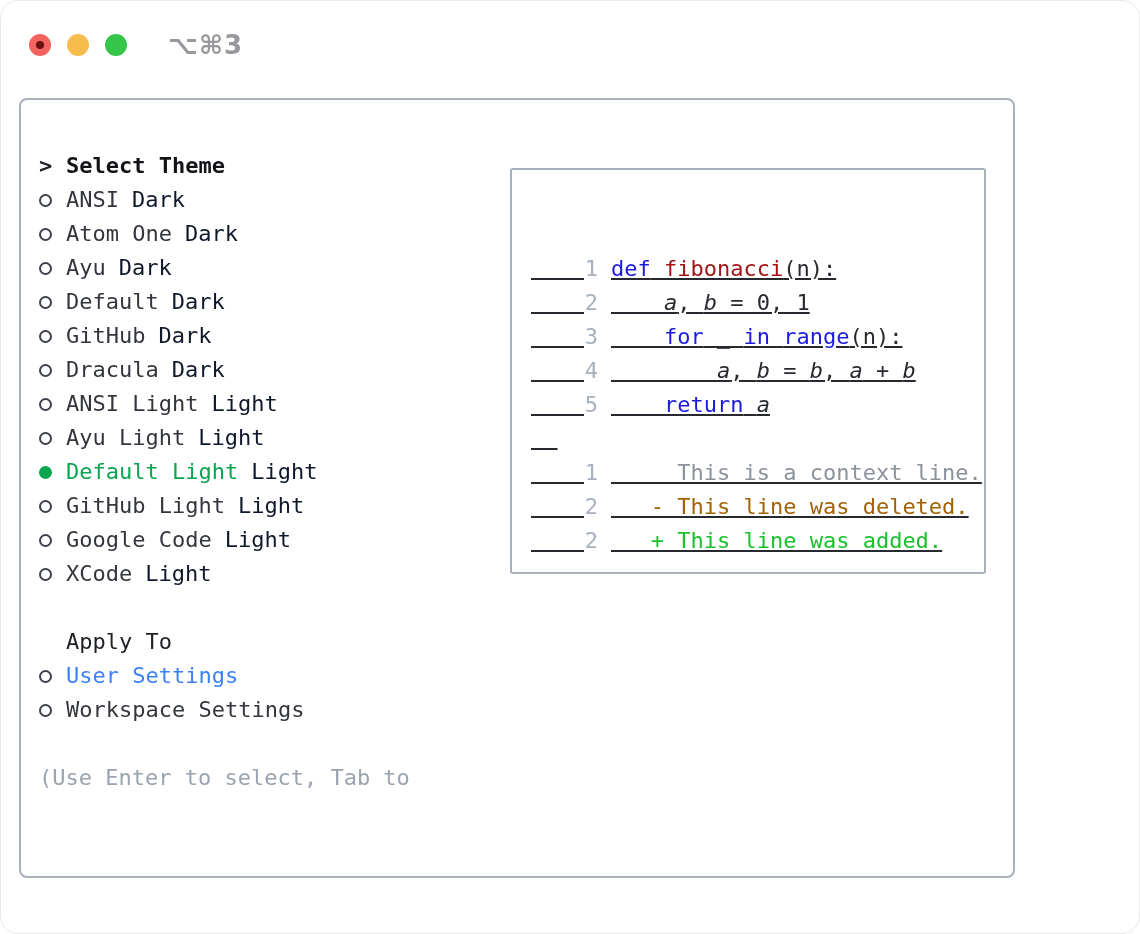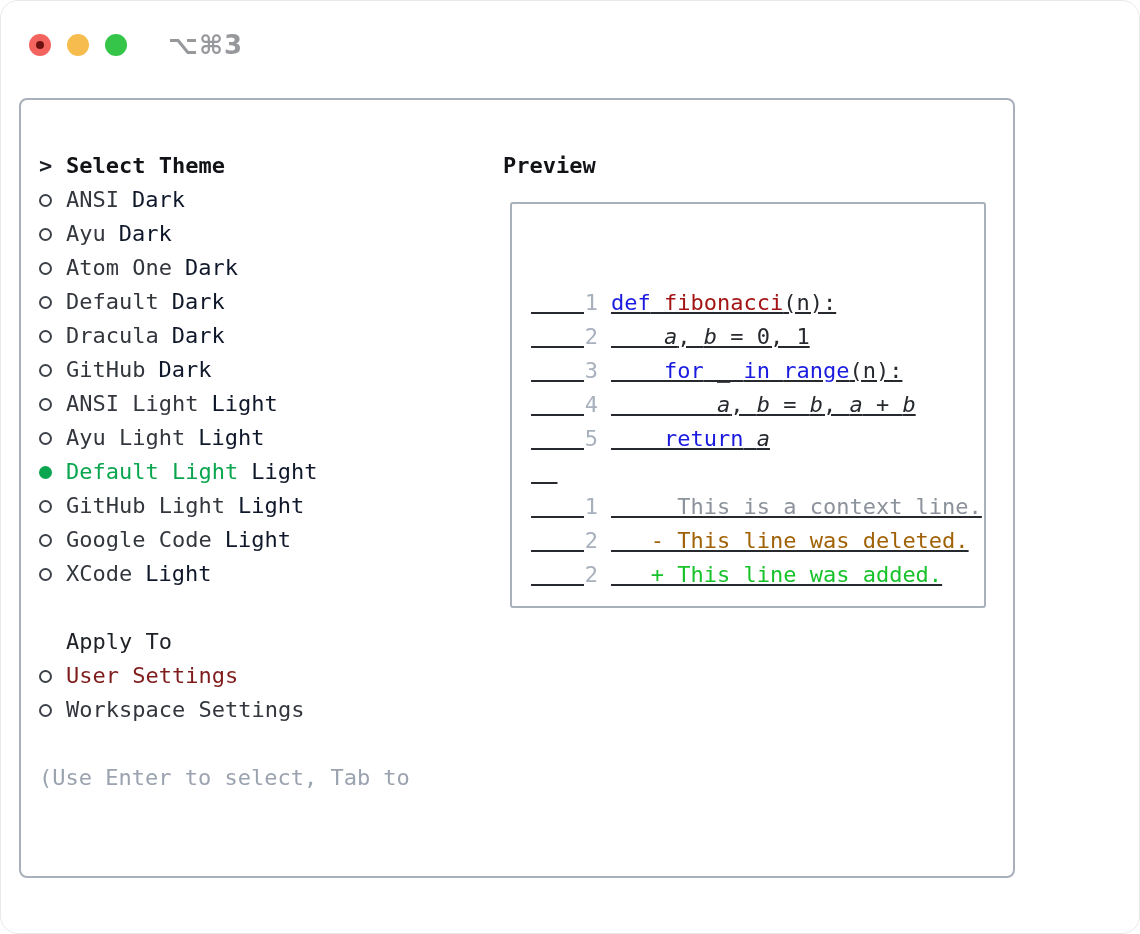--- a/index.html
+++ b/index.html
@@ -38,21 +38,21 @@
   .marker { width:27px; flex:0 0 27px; display:flex; align-items:center; }
   .prompt { font-weight:bold; color:#1d2025; }
   .radio  { width:13px; height:13px; border-radius:50%; border:2px solid #3d424a; display:inline-block; }
   .theme-item.selected .radio { border-color:#0aa64f; background:#0aa64f; }
   .theme-item .name { color:#33373d; }
   .theme-item.selected .name { color:#0aa64f; }
   .variant { color:#0f172a; margin-left:13px; }
   .section-title { font-weight:bold; color:#111317; }
   .plain-title { color:#1d2025; }
   .apply-item .name { color:#33373d; }
-  .apply-item.selected .name { color:#7f1d1d; }
+  .apply-item.selected .name { color:#3b82f6; }
   .help { color:#9aa3af; height:34px; line-height:34px; white-space:pre; }
 
   
   .preview-title { font-weight:bold; color:#111317; height:34px; line-height:34px; }
   .preview-box {
     margin:19px 0 0 7px; width:476px; height:406px;
     border:2px solid #a8b0ba; border-radius:3px;
     padding:48px 0 0 19px; overflow:hidden;text-decoration:underline;
   }
   .crow { height:34px; line-height:34px; white-space:pre; }
@@ -87,37 +87,37 @@
         <span class="section-title">Select Theme</span>
       </div>
 
       <div id="theme-items">
           <div class="row theme-item">
     <span class="marker"><span class="radio"></span></span>
     <span class="label"><span class="name">ANSI</span><span class="variant">Dark</span></span>
   </div>
           <div class="row theme-item">
     <span class="marker"><span class="radio"></span></span>
+    <span class="label"><span class="name">Atom One</span><span class="variant">Dark</span></span>
+  </div>
+          <div class="row theme-item">
+    <span class="marker"><span class="radio"></span></span>
     <span class="label"><span class="name">Ayu</span><span class="variant">Dark</span></span>
   </div>
           <div class="row theme-item">
     <span class="marker"><span class="radio"></span></span>
-    <span class="label"><span class="name">Atom One</span><span class="variant">Dark</span></span>
-  </div>
-          <div class="row theme-item">
-    <span class="marker"><span class="radio"></span></span>
     <span class="label"><span class="name">Default</span><span class="variant">Dark</span></span>
   </div>
           <div class="row theme-item">
     <span class="marker"><span class="radio"></span></span>
+    <span class="label"><span class="name">GitHub</span><span class="variant">Dark</span></span>
+  </div>
+          <div class="row theme-item">
+    <span class="marker"><span class="radio"></span></span>
     <span class="label"><span class="name">Dracula</span><span class="variant">Dark</span></span>
-  </div>
-          <div class="row theme-item">
-    <span class="marker"><span class="radio"></span></span>
-    <span class="label"><span class="name">GitHub</span><span class="variant">Dark</span></span>
   </div>
           <div class="row theme-item">
     <span class="marker"><span class="radio"></span></span>
     <span class="label"><span class="name">ANSI Light</span><span class="variant">Light</span></span>
   </div>
           <div class="row theme-item">
     <span class="marker"><span class="radio"></span></span>
     <span class="label"><span class="name">Ayu Light</span><span class="variant">Light</span></span>
   </div>
           <div class="row theme-item selected">
@@ -155,21 +155,20 @@
     <span class="name">Workspace Settings</span>
   </div>
         </div>
 
       <div class="row spacer"></div>
 
       <div class="help">(Use Enter to select, Tab to</div>
     </div>
 
     <div class="col-right">
-      <div class="preview-title">Preview</div>
       <div class="preview-box">
         <div id="code-lines">
             <div class="crow">
     <span class="lnum">1</span><span class="ctext"><span class="tok-kw">def</span><span class="tok-pl"> </span><span class="tok-fn">fibonacci</span><span class="tok-pl">(n):</span></span>
   </div>
             <div class="crow">
     <span class="lnum">2</span><span class="ctext"><span class="tok-pl">    </span><span class="tok-var">a</span><span class="tok-pl">, </span><span class="tok-var">b</span><span class="tok-pl"> = 0, 1</span></span>
   </div>
             <div class="crow">
     <span class="lnum">3</span><span class="ctext"><span class="tok-pl">    </span><span class="tok-kw">for</span><span class="tok-pl"> _ </span><span class="tok-kw">in</span><span class="tok-pl"> </span><span class="tok-kw">range</span><span class="tok-pl">(n):</span></span>

